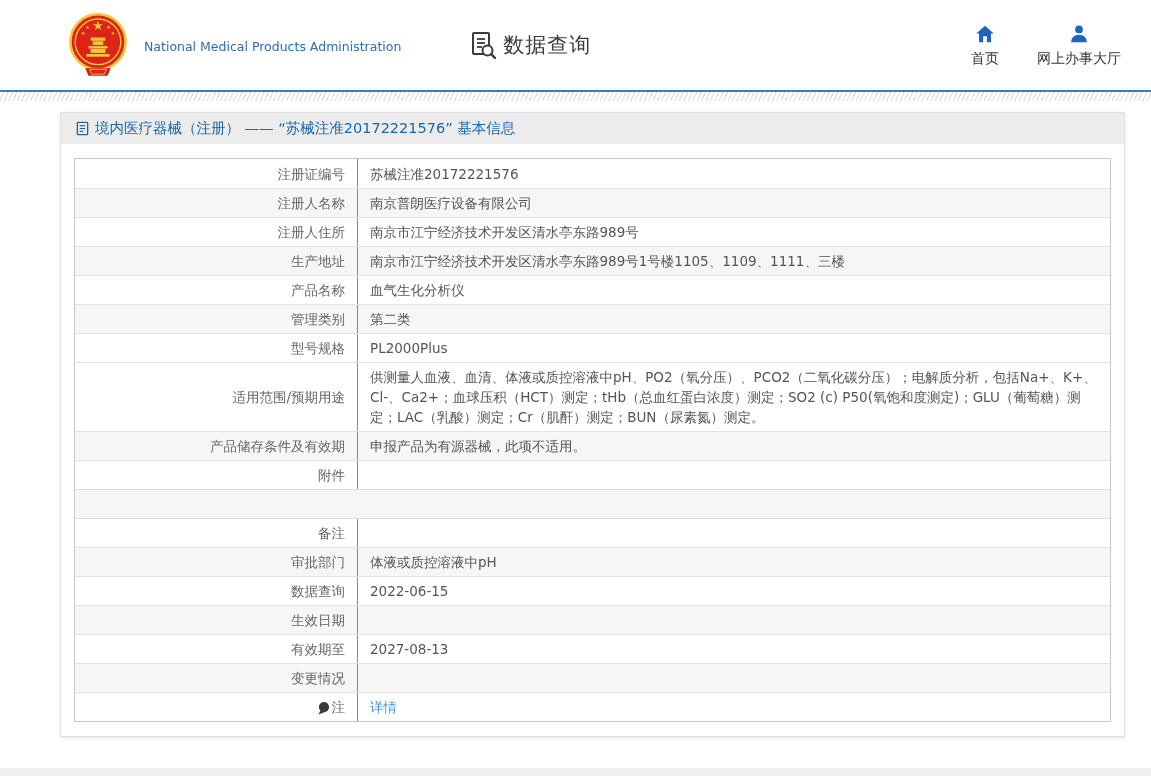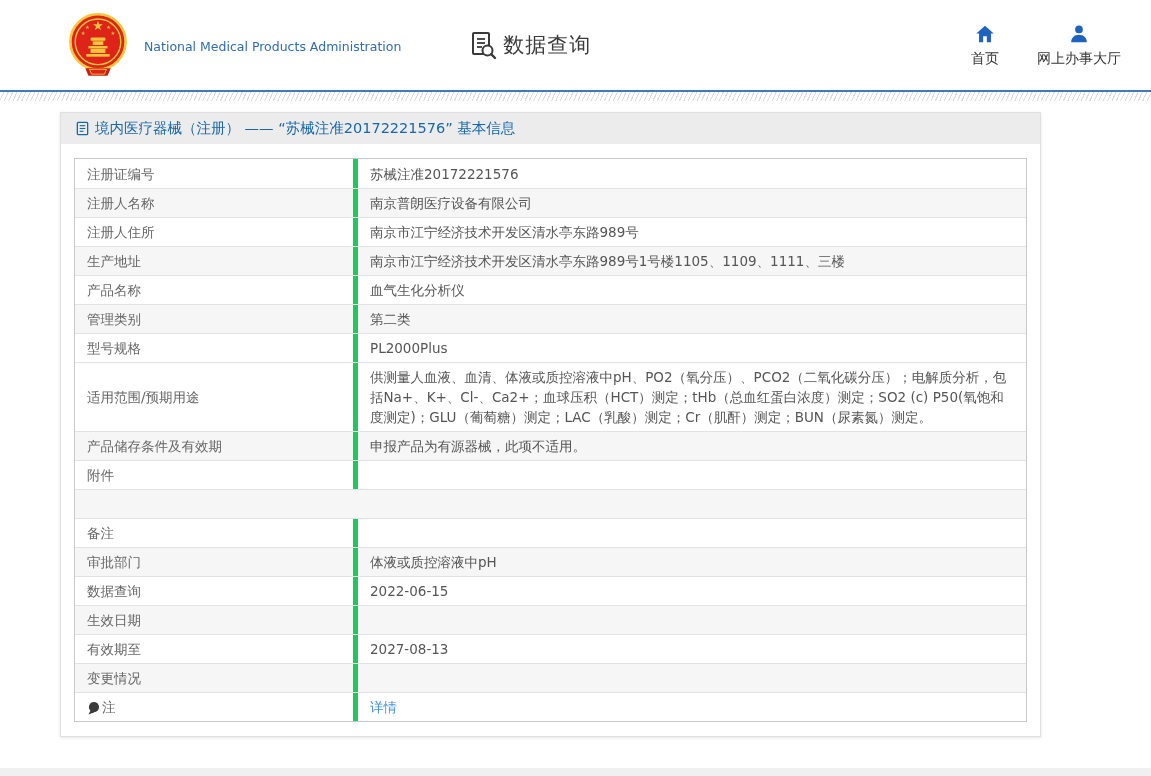--- a/index.html
+++ b/index.html
@@ -19,33 +19,33 @@
   .top-nav { margin-left:auto; margin-right:30px; display:flex; gap:38px; }
   .nav-item { display:flex; flex-direction:column; align-items:center; cursor:pointer;text-align:center; }
   .nav-item svg { width:22px; height:22px; }
   .nav-label { font-size:14px; color:#333; margin-top:5px; }
 
   .blue-rule { height:2px; background:#3f7cb6; }
   .hatch-band { height:9px;
     background:repeating-linear-gradient(115deg,#ffffff 0px,#ffffff 3px,#dcdcdc 3px,#dcdcdc 4px); }
 
   
-  .panel { position:absolute; left:60px; top:112px; width:981px; background:#fff;
+  .panel { position:absolute; left:60px; top:112px; width:1065px; background:#fff;
     border:1px solid #e0e0e0; box-shadow:0 1px 3px rgba(0,0,0,.10); padding-bottom:14px; }
   .panel-titlebar { height:31px; background:#ececec; display:flex; align-items:center; padding-left:14px; }
   .panel-titlebar .doc-icon { width:15px; height:15px; margin-right:5px; flex:0 0 auto; }
   .panel-title { color:#1767ac; font-size:14.5px; }
 
   .info-table { margin:14px 13px 0 13px; border:1px solid #c9c9c9; }
   .row { display:flex; min-height:29px; background:#fff; }
   .row.alt { background:#f6f6f6; }
   .row + .row { border-top:1px solid #e2e2e2; }
   .cell { padding:4px 12px; font-size:13.5px; line-height:20px; display:flex; align-items:center; }
-  .cell-label { flex:0 0 283px; text-align:right; color:#666;
-    border-right:5px solid #22c55e; }
+  .cell-label { flex:0 0 283px; justify-content:flex-end; text-align:right; color:#666;
+    border-right:1px solid #22c55e; }
   .cell-value { flex:1; color:#555; }
   .label-icon { display:none; width:13px; height:14px; margin-right:2px; }
   .detail-link { color:#4596d9; text-decoration:none; cursor:pointer; }
 
   .footer-strip { position:absolute; left:0; bottom:0; width:1151px; height:8px; background:#f0f0f0; }
 </style>
 </head>
 <body>
 
 <header class="site-header">

